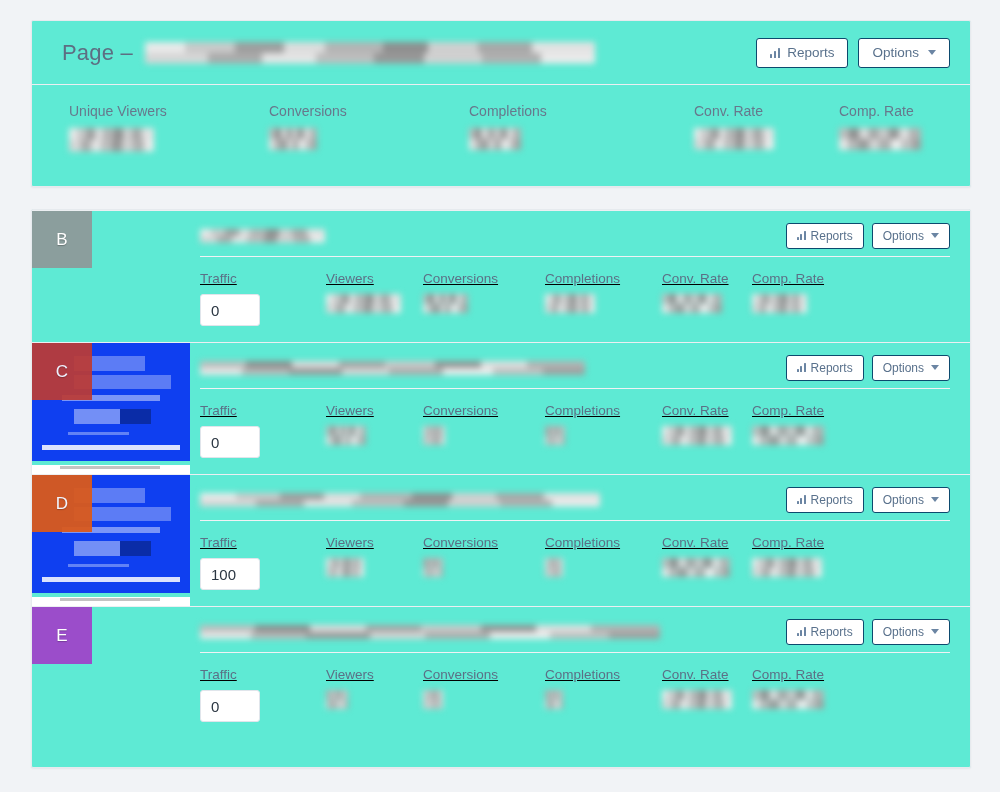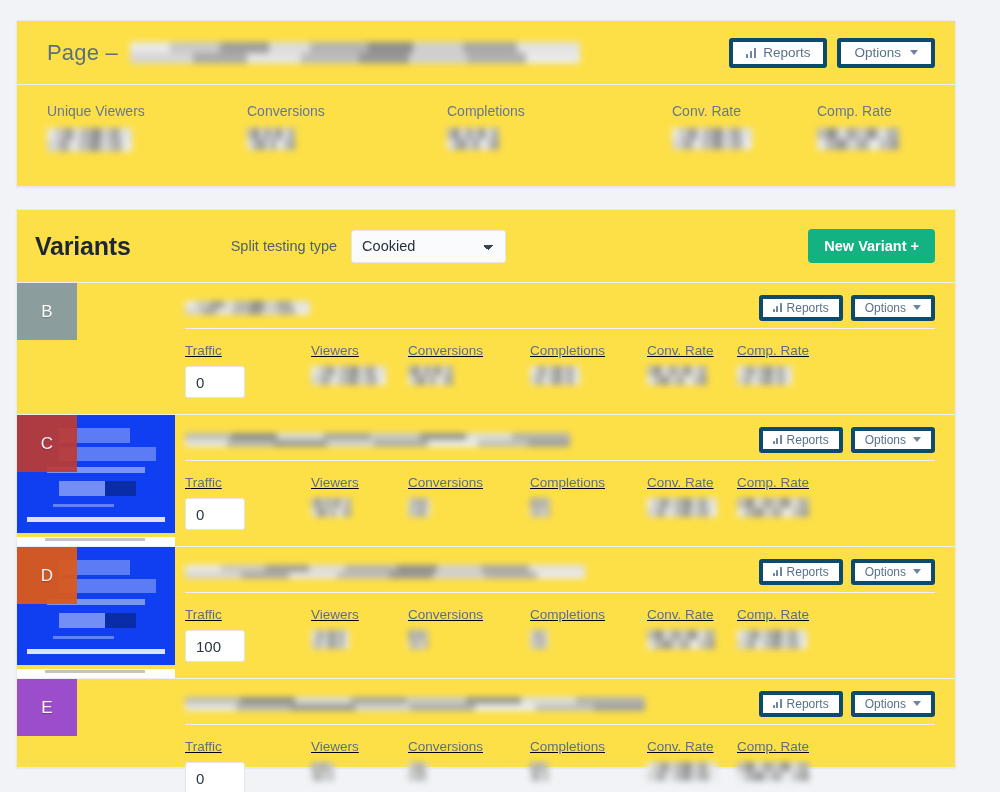--- a/index.html
+++ b/index.html
@@ -7,22 +7,22 @@
     width:1000px;height:792px;
     background:#f1f3f6;
     font-family:"Liberation Sans","DejaVu Sans",sans-serif;
     -webkit-font-smoothing:antialiased;
     overflow:hidden;
   }
   .page{position:relative;width:1000px;height:792px;}
 
   
   .card{
-    position:absolute;left:16px;width:938px;
-    background:#fde047;
+    position:absolute;left:31px;width:938px;
+    background:#5eead4;
     border:1px solid #e6eaee;
     border-radius:2px;
     box-shadow:0 1px 2px rgba(20,30,50,.06);
   }
   #summary-card{top:20px;height:165px;}
   #variants-card{top:209px;height:557px;}
 
   
   .sum-head{
     height:64px;border-bottom:1px solid #eceff2;
@@ -31,21 +31,21 @@
   .page-title{
     font-size:22px;color:#5d6e82;font-weight:400;letter-spacing:.2px;
     white-space:nowrap;
   }
   .head-actions{margin-left:auto;display:flex;gap:10px;}
 
   
   .btn{
     display:inline-flex;align-items:center;gap:7px;
     height:30px;padding:0 13px;box-sizing:border-box;
-    background:#fff;border:4px solid #0c4a6e;border-radius:3px;
+    background:#fff;border:1px solid #0c4a6e;border-radius:3px;
     color:#59718c;font-size:13.5px;line-height:1;
     cursor:pointer;white-space:nowrap;
   }
   .btn.small{height:26px;padding:0 10px;font-size:12px;gap:5px;}
   .bars{display:inline-flex;align-items:flex-end;gap:1.5px;height:11px;}
   .bars i{display:block;width:2.5px;background:#6b85a3;border-radius:.5px;}
   .bars i:nth-child(1){height:4px;}
   .bars i:nth-child(2){height:7px;}
   .bars i:nth-child(3){height:10px;}
   .btn.small .bars{height:9px;}
@@ -203,21 +203,21 @@
           <span>Reports</span>
         </button>
         <button class="btn">
           <span>Options</span>
           <span class="caret"></span>
         </button>
       </div>
     </div>
 
     <div class="metrics">
-      <div class="metric" style="width:200px;padding-left:30px;">
+      <div class="metric" style="width:200px;padding-left:30px;margin-left:7px;">
         <div class="metric-label">Unique Viewers</div>
         <span class="blur mo" style="width:85px;height:24px;"></span>
       </div>
       <div class="metric" style="width:200px;">
         <div class="metric-label">Conversions</div>
         <span class="blur mo2" style="width:48px;height:22px;"></span>
       </div>
       <div class="metric" style="width:225px;">
         <div class="metric-label">Completions</div>
         <span class="blur mo2" style="width:52px;height:22px;"></span>
@@ -228,29 +228,20 @@
       </div>
       <div class="metric">
         <div class="metric-label">Comp. Rate</div>
         <span class="blur mo2" style="width:82px;height:22px;"></span>
       </div>
     </div>
   </div>
 
   <div class="card" id="variants-card">
 
-    <div class="var-head">
-      <span class="var-title">Variants</span>
-      <span class="split-label">Split testing type</span>
-      <select class="split-select">
-        <option>Cookied</option>
-        <option>Cookieless</option>
-      </select>
-      <button class="new-variant">New Variant +</button>
-    </div>
 
     <div class="vrow">
       <div class="thumb">
         <div class="tile" style="background:#8b9e9d;">B</div>
       </div>
       <div class="vbody">
         <div class="vtitle-row">
           <span class="vtitle-blur mo" style="width:125px;"></span>
           <div class="vrow-actions">
             <button class="btn small">

